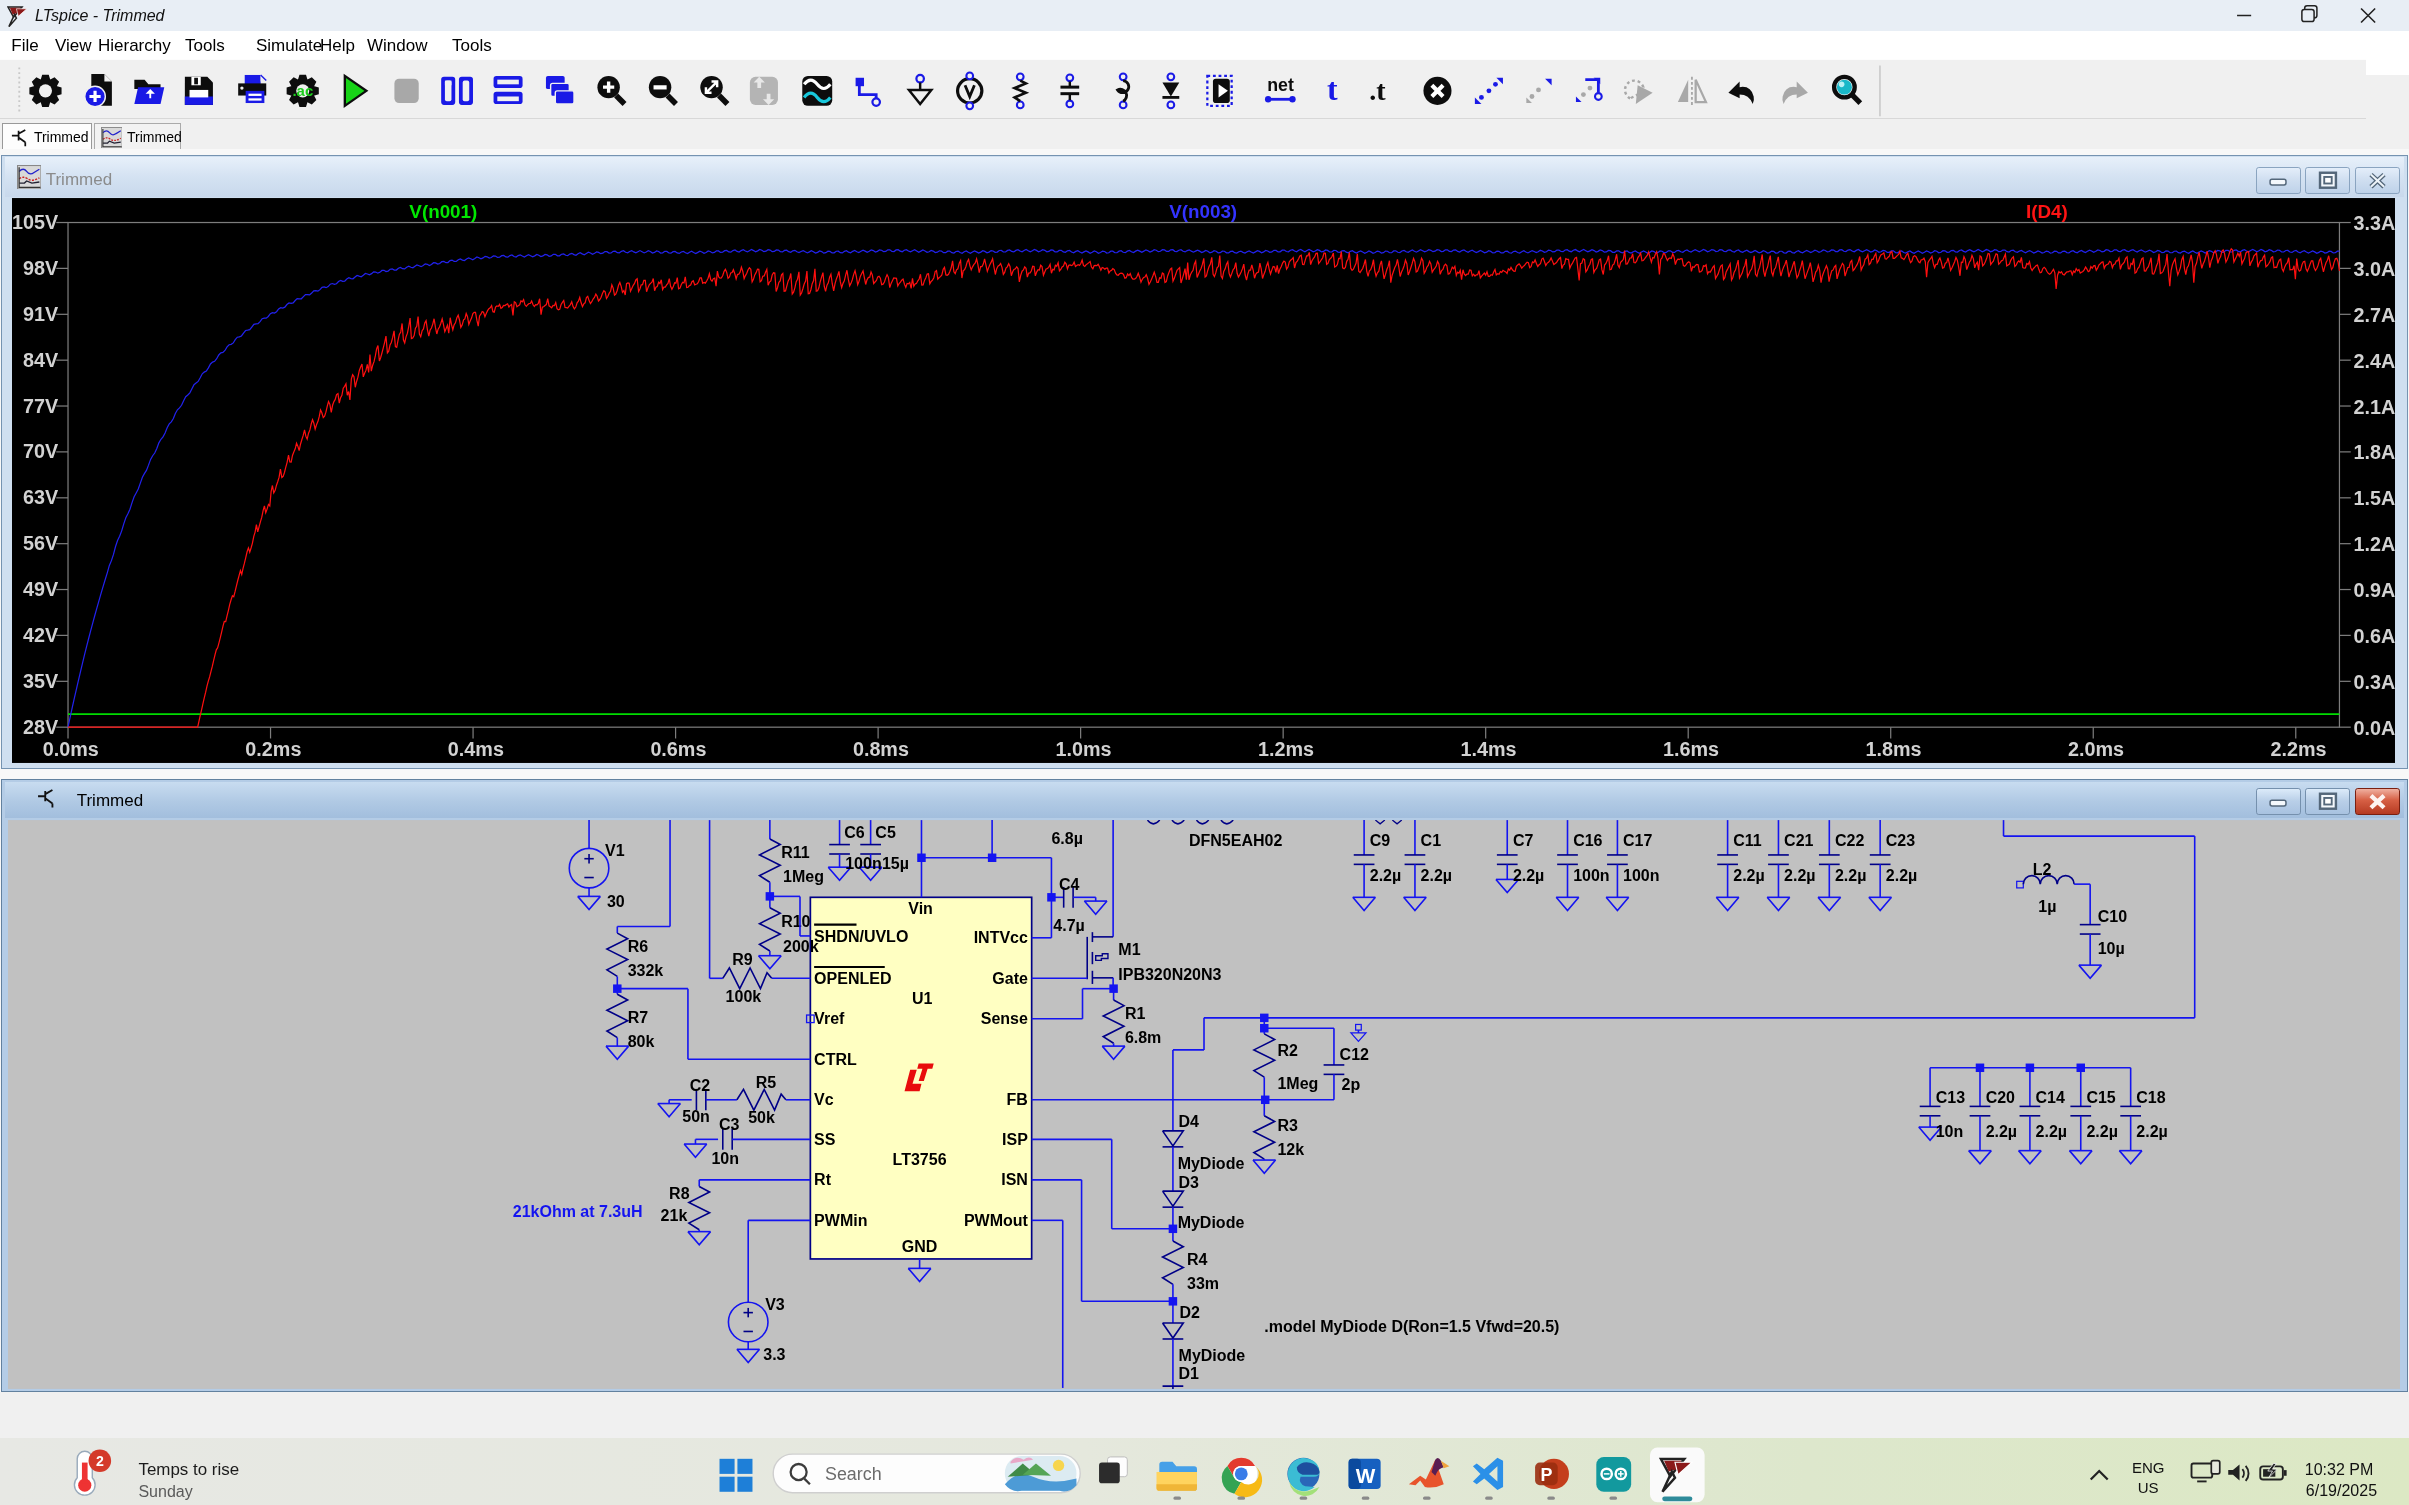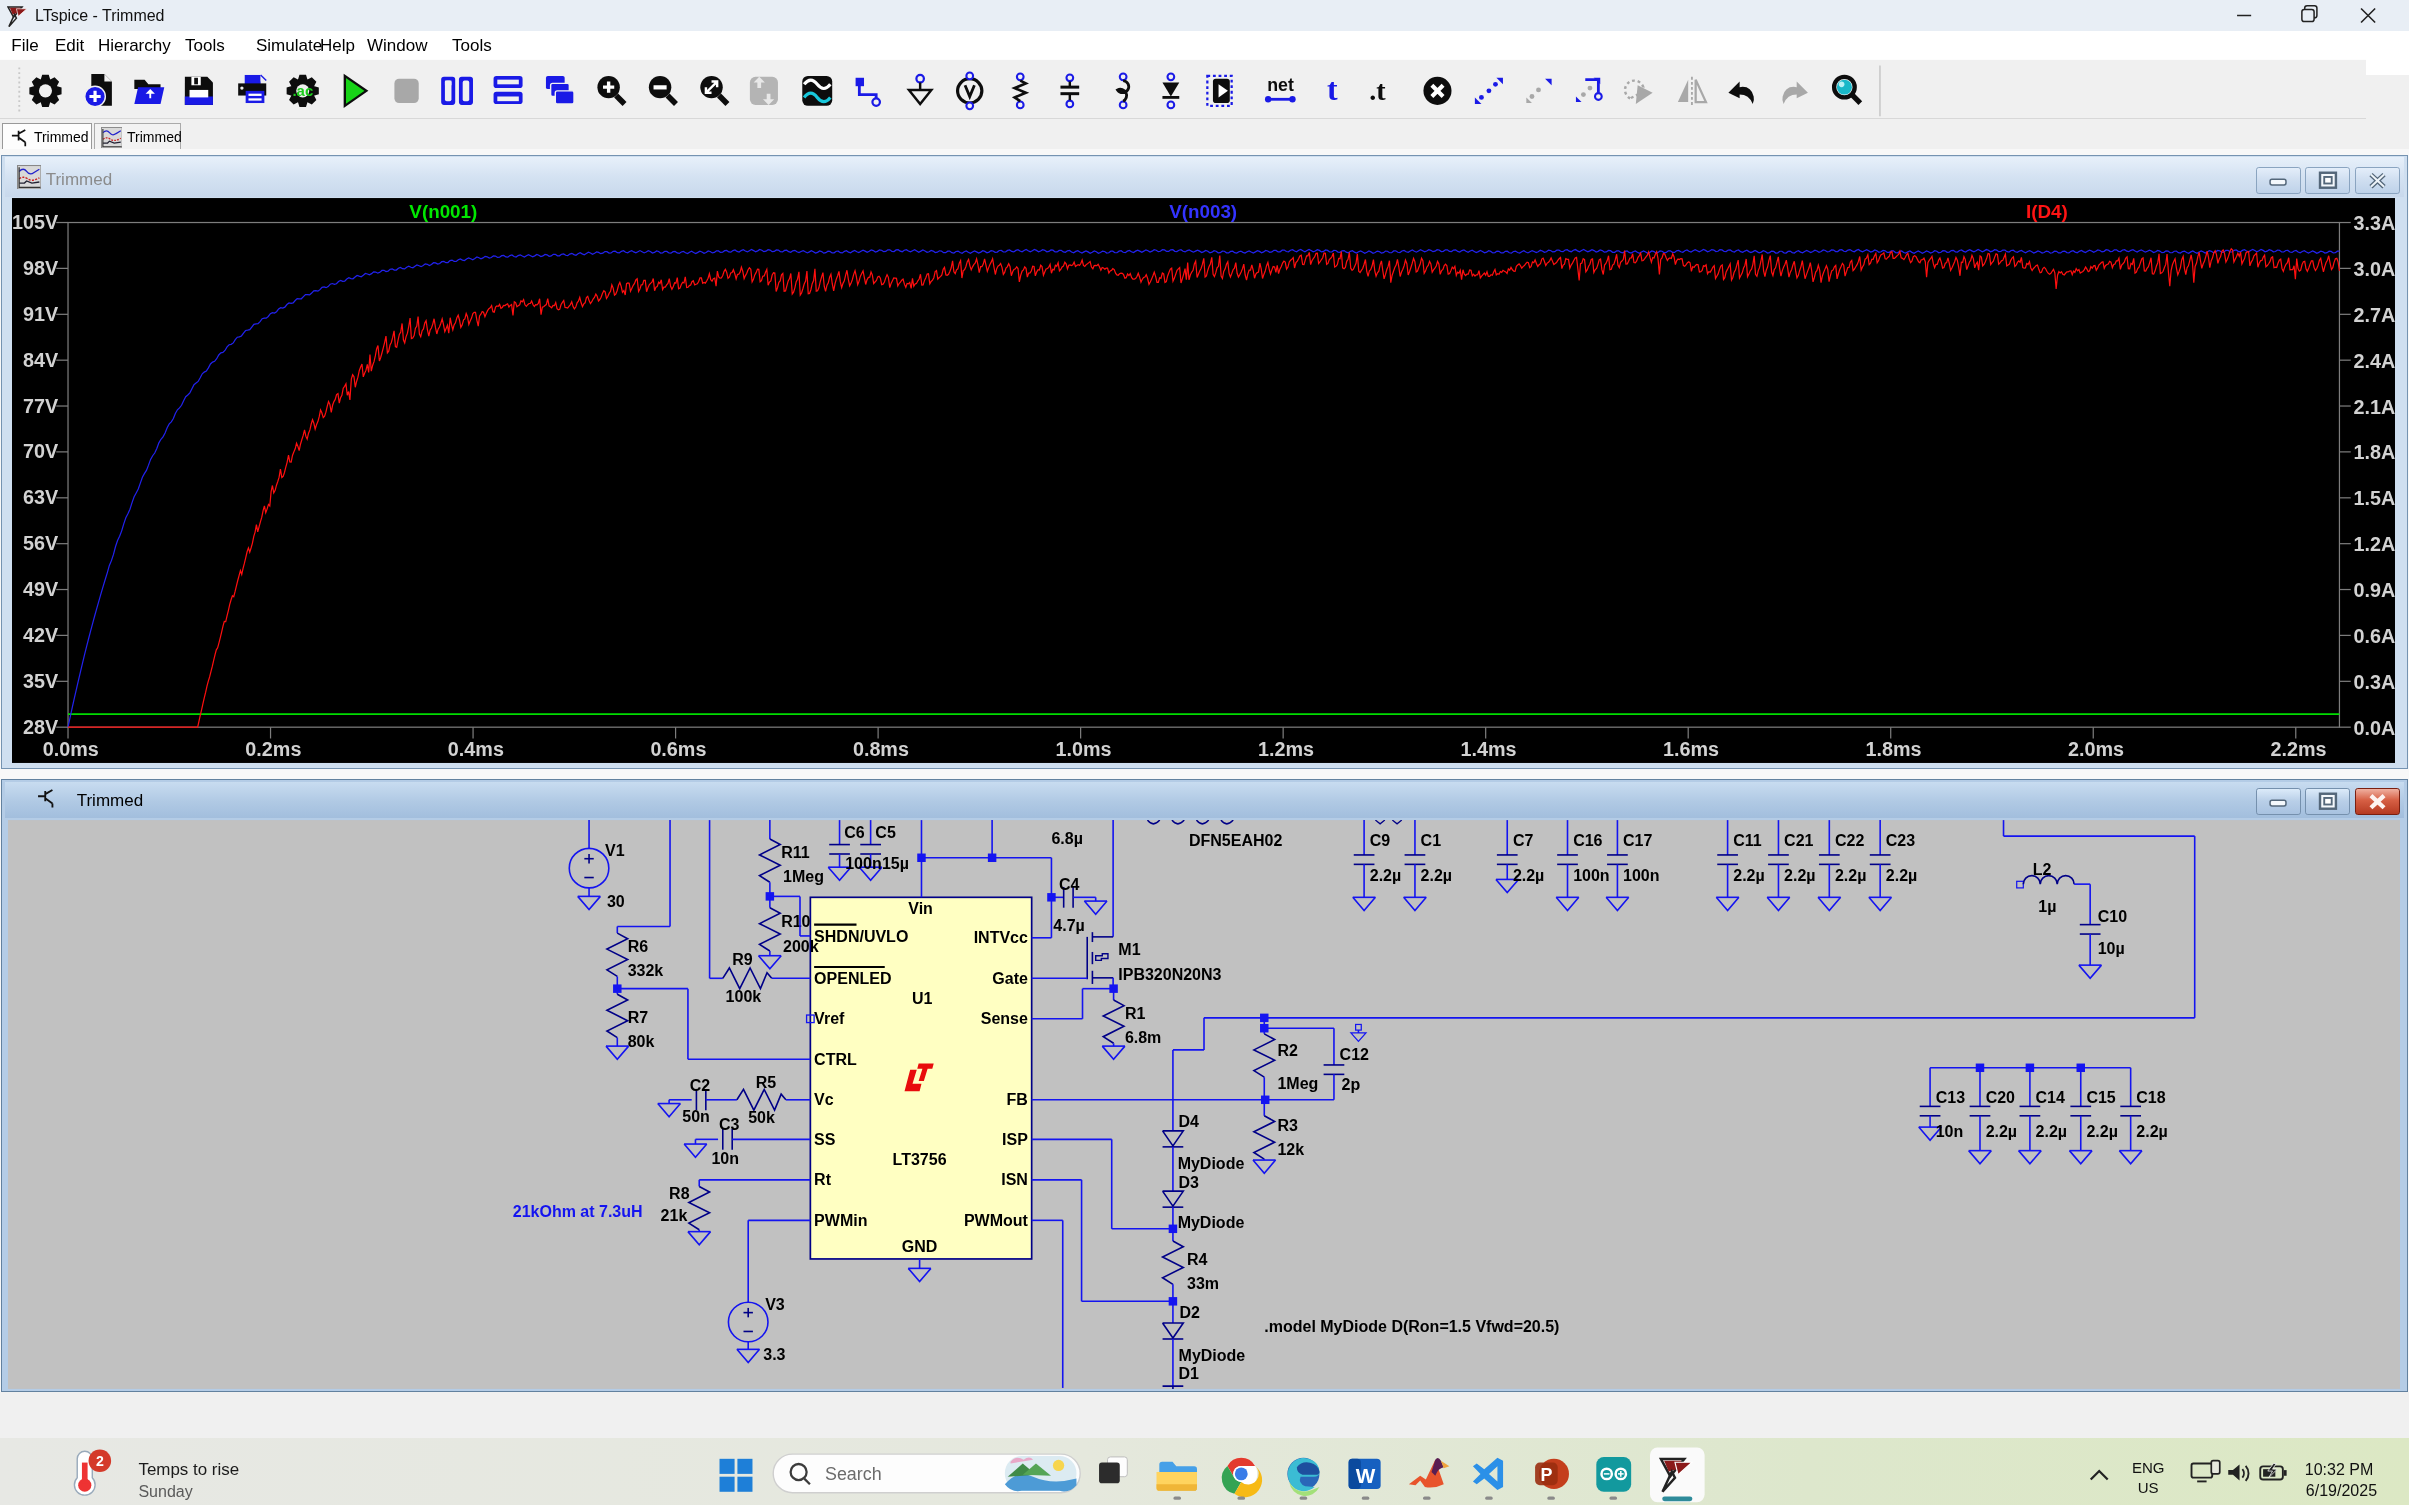--- a/index.html
+++ b/index.html
@@ -1,18 +1,18 @@
 <!DOCTYPE html>
 <html style="font-size:15px"><head>
 <meta charset="utf-8">
 <style>
 * { margin:0; padding:0; box-sizing:border-box; }
 html,body { width:2410px; height:1506px; overflow:hidden; background:#f0f0f0;
   font-family:"Liberation Sans", sans-serif; }
-#titlebar { position:absolute; left:0; top:0; width:2410px; height:31px; background:#e8eef5; }
+#titlebar { position:absolute; left:0; top:0; width:2410px; height:31px; background:#e8eef5;font-style:italic; }
 #titlebar .ttext { position:absolute; left:35px; top:6.6px; font-size:16px; color:#111; }
 #menubar { position:absolute; left:0; top:31px; width:2410px; height:44px; background:#fff; }
 .mi { position:absolute; top:4.7px; font-size:17px; color:#000; }
 #toolbar { position:absolute; left:0; top:59px; width:2366px; height:60px; background:#f0f0f0;
   border-top:0.9px solid #fdfdfd; border-bottom:0.9px solid #d8d8d8; }
 #tabbar { position:absolute; left:0; top:121px; width:2410px; height:28px; background:#f0f0f0; }
 .tab { position:absolute; top:1.9px; height:26px; font-size:14px; color:#000; }
 #mdi { position:absolute; left:0; top:149px; width:2410px; height:1289px; background:#f8f8f8; }
 
 #wwin { position:absolute; left:0.9px; top:5.6px; width:2407px; height:614px;
@@ -45,21 +45,21 @@
   <div class="ttext">LTspice - Trimmed</div>
   <svg style="position:absolute;left:2222px;top:0" width="187" height="31" viewBox="0 0 199 33">
     <line x1="16" y1="16.5" x2="31" y2="16.5" stroke="#222" stroke-width="1.6"></line>
     <rect x="85" y="10" width="13" height="13" rx="2.5" fill="none" stroke="#222" stroke-width="1.6"></rect>
     <path d="M88 10 L88 8.5 A2.5 2.5 0 0 1 90.5 6 L98.5 6 A2.5 2.5 0 0 1 101 8.5 L101 16.5 A2.5 2.5 0 0 1 98.5 19 L98 19" fill="none" stroke="#222" stroke-width="1.6"></path>
     <path d="M148 9 L163 24 M163 9 L148 24" stroke="#222" stroke-width="1.7"></path>
   </svg>
 </div>
 <div id="menubar">
   <div class="mi" style="left:11.3px">File</div>
-  <div class="mi" style="left:55px">Edit</div>
+  <div class="mi" style="left:55px">View</div>
   <div class="mi" style="left:98px">Hierarchy</div>
   <div class="mi" style="left:185px">Tools</div>
   <div class="mi" style="left:256px">Simulate</div>
   <div class="mi" style="left:320px">Help</div>
   <div class="mi" style="left:367px">Window</div>
   <div class="mi" style="left:452px">Tools</div>
 </div>
 <div id="toolbar">
   <svg id="tbsvg" width="2410" height="58" viewBox="0 0 2559 62">
       <g transform="translate(40,33)">

